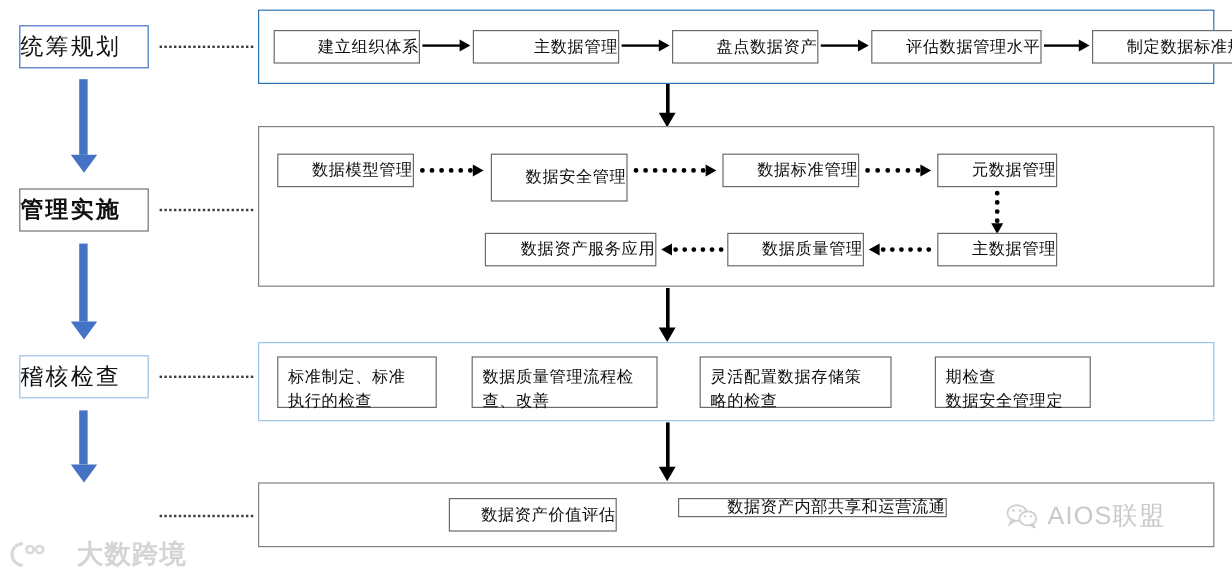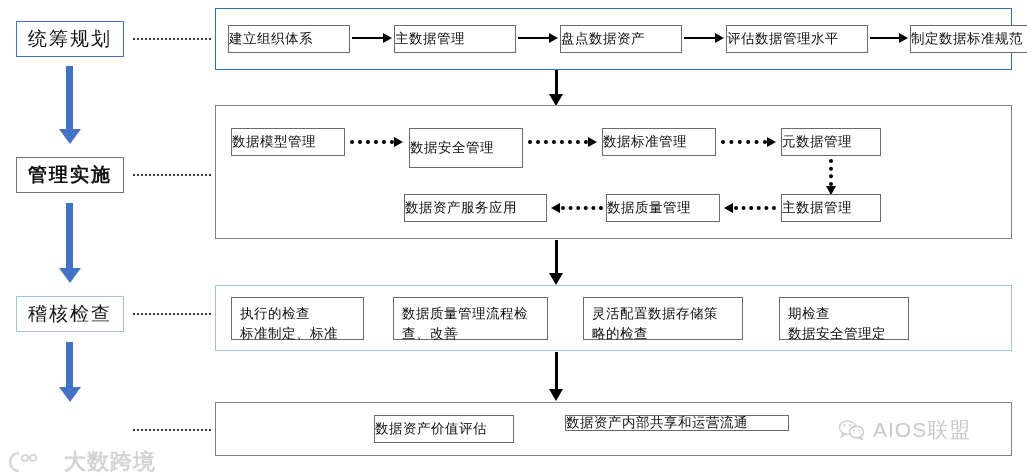--- a/index.html
+++ b/index.html
@@ -16,21 +16,21 @@
     height: 476px;
     background: #ffffff;
     overflow: hidden;
   }
 
   
   .stage-label {
     position: absolute;
     display: flex;
     align-items: center;
-    justify-content: center;
+    justify-content: flex-start;
     background: #ffffff;
     font-size: 19px;
     letter-spacing: 2px;
     color: #111111;
     box-sizing: border-box;
     white-space: nowrap;
   }
   .stage-label.blue   { border: 1.5px solid #4472C4; }
   .stage-label.lblue  { border: 1.5px solid #9DC3E6; }
   .stage-label.gray   { border: 1.5px solid #767171; font-weight: bold; }
@@ -75,21 +75,21 @@
   }
 
   
   .node {
     position: absolute;
     box-sizing: border-box;
     border: 1px solid #6b6b6b;
     background: #ffffff;
     display: flex;
     align-items: center;
-    justify-content: flex-start;
+    justify-content: flex-end;
     font-size: 13.5px;
     color: #0d0d0d;
     letter-spacing: 0.5px;
     text-align: center;
     white-space: nowrap;
   }
   .node.multiline {
     display: block;
     text-align: left;
     padding: 6px 8px 0 8px;
@@ -352,22 +352,22 @@
   </div>
 
   <div class="v-arrow" style="left:549px; top:240px; height:46px;">
     <div class="shaft" style="height:34px;"></div>
     <div class="head" style="top:33px;"></div>
   </div>
 
   <div class="section lblue" style="left:215px; top:285px; width:797px; height:66px;"></div>
 
   <div class="node multiline" style="left:231px; top:297px; width:133px; height:43px;">
+    <div>标准制定、标准</div>
     <div>执行的检查</div>
-    <div>标准制定、标准</div>
   </div>
 
   <div class="node multiline" style="left:393px; top:297px; width:155px; height:43px;">
     <div>数据质量管理流程检</div>
     <div>查、改善</div>
   </div>
 
   <div class="node multiline" style="left:583px; top:297px; width:160px; height:43px;">
     <div>灵活配置数据存储策</div>
     <div>略的检查</div>

